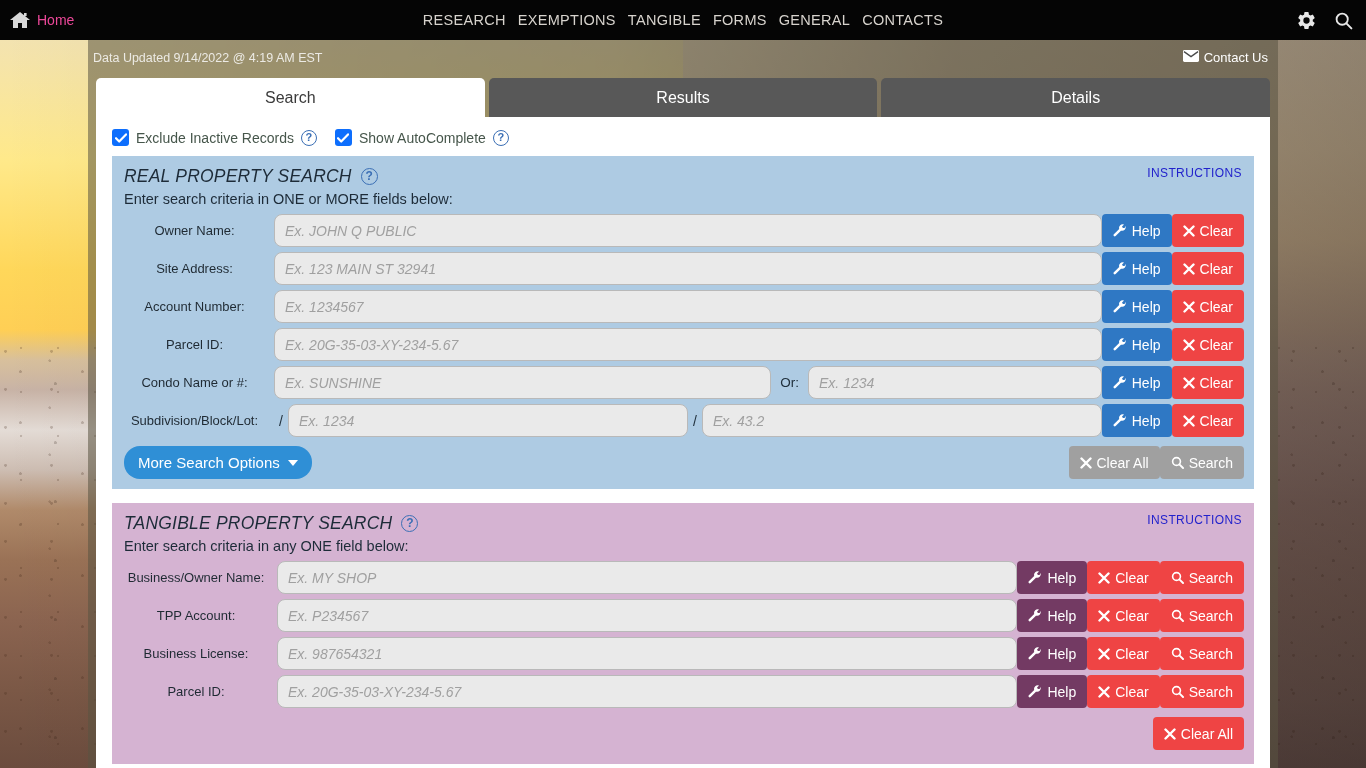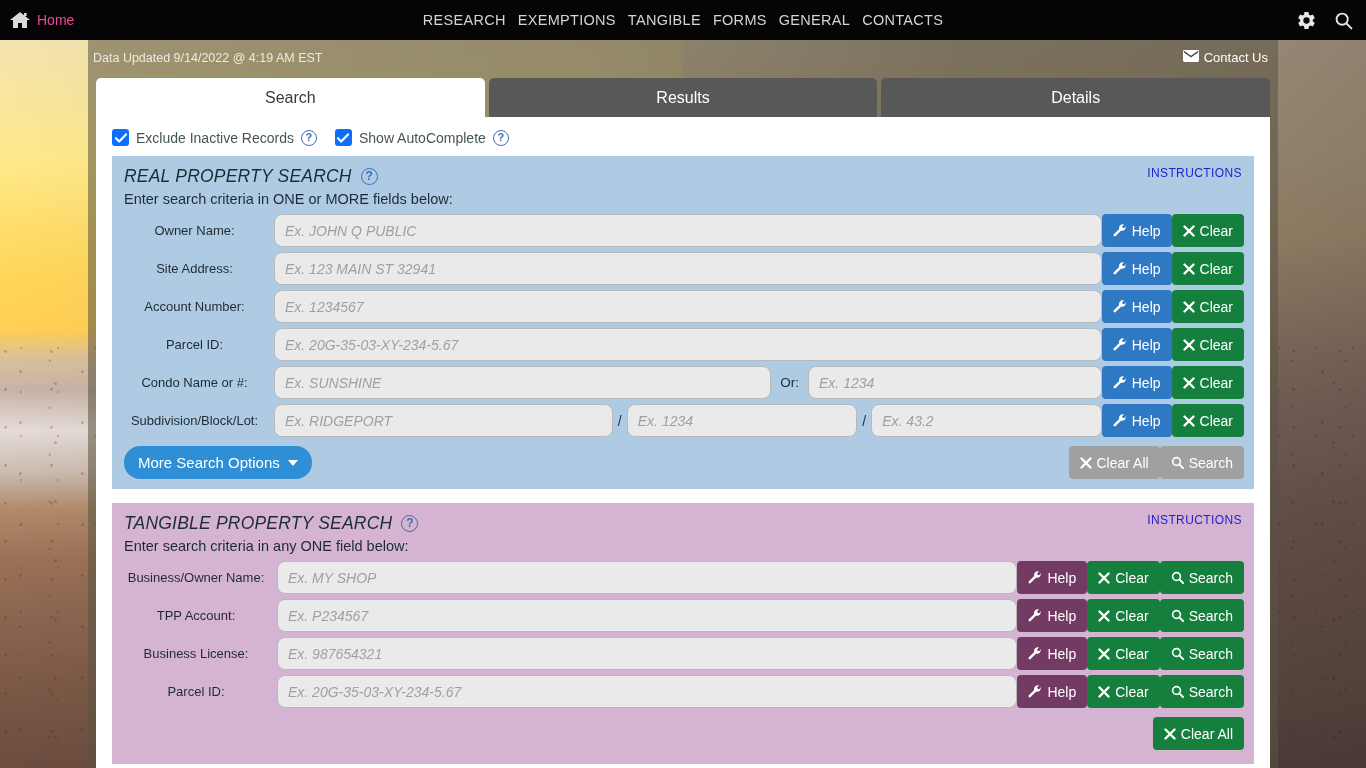--- a/index.html
+++ b/index.html
@@ -183,21 +183,21 @@
   .orlab { padding: 0 9px; font-size: 13.5px; color: #20303d; flex: none; }
 
   .btn {
     height: 33px; border-radius: 4px; display: flex; align-items: center;
     justify-content: center; gap: 5px; font-size: 14px; color: #fff;
     cursor: pointer; flex: none; padding: 0 11px;
   }
   .btn svg { display: block; }
   .btn-help-blue { background: #2f78c4; }
   .btn-help-purple { background: #733a63; }
-  .btn-grey { background: #15803d; }
+  .btn-grey { background: #ef4444; }
   .btn-grey-b { background: #a0a0a0; }
 
   .srow { display: flex; align-items: center; margin-top: 9px; }
   .btn-more {
     background: #2f8fd6; color: #fff; height: 33px; border-radius: 16px;
     display: flex; align-items: center; gap: 8px; padding: 0 14px;
     font-size: 15px; cursor: pointer;
   }
   .spacer { flex: 1 1 auto; }
 
@@ -403,21 +403,20 @@
                 <svg width="12" height="12" viewBox="0 0 12 12">
                   <path d="M1.5 1.5l9 9M10.5 1.5l-9 9" stroke="#fff" stroke-width="2.4" stroke-linecap="round"></path>
                 </svg>
               </span>
           <span>Clear</span>
         </div>
       </div>
 
       <div class="frow">
         <div class="flabel">Subdivision/Block/Lot:</div>
-        <div class="finput" style="flex:1 1 40%">Ex. RIDGEPORT</div>
         <div class="sep">/</div>
         <div class="finput" style="flex:1 1 27%">Ex. 1234</div>
         <div class="sep">/</div>
         <div class="finput" style="flex:1 1 27%">Ex. 43.2</div>
         <div class="btn btn-help-blue">
           <span>
                 <svg width="14" height="14" viewBox="0 0 16 16">
                   <path fill="#fff" d="M14.2 2.2a4.1 4.1 0 01-5.1 5.4L3 13.7a1.4 1.4 0 11-2-2l6.1-6.1A4.1 4.1 0 0112.6.6L10.3 2.9l1 1.8 2-.2z"></path>
                 </svg>
               </span>

